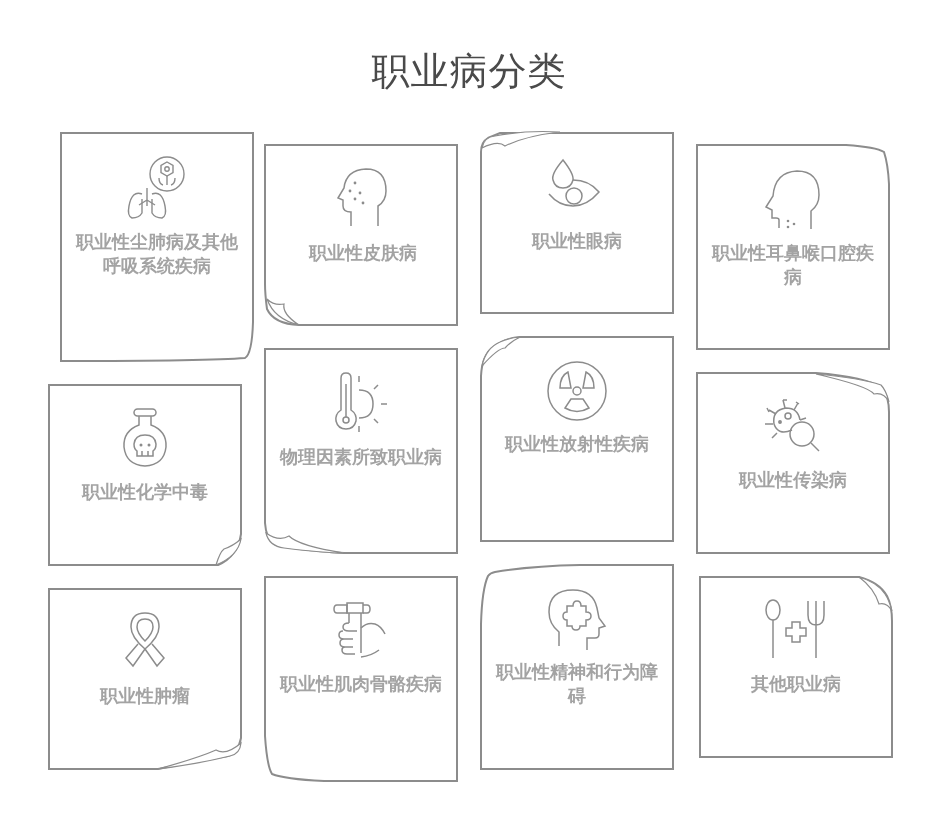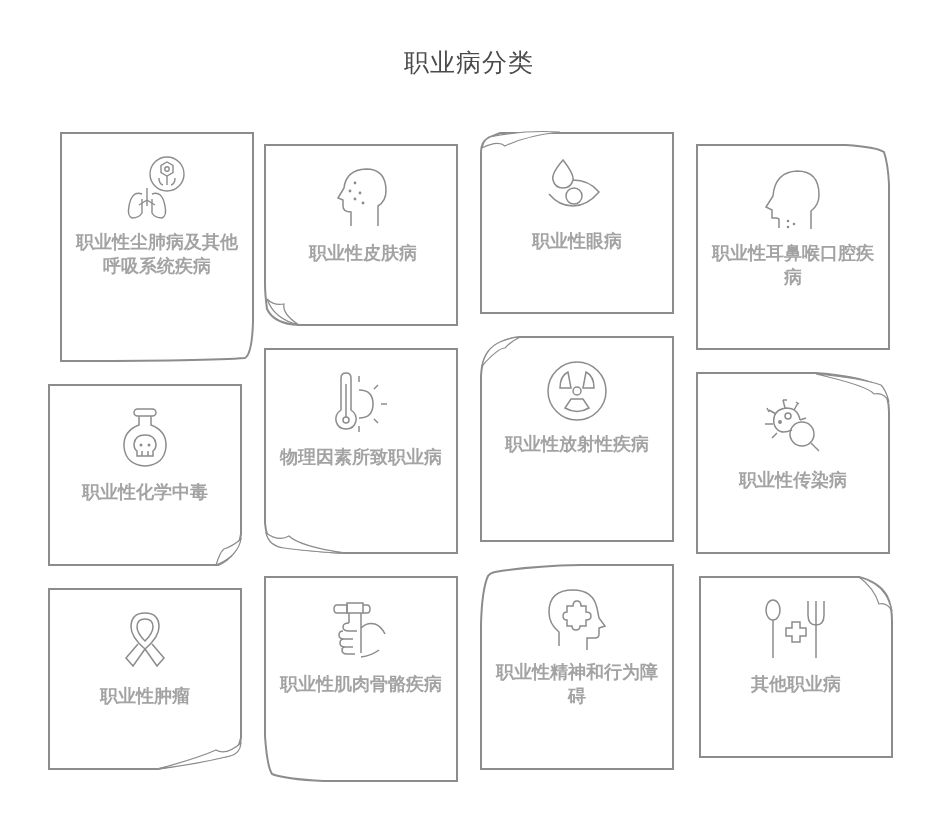--- a/index.html
+++ b/index.html
@@ -1,19 +1,19 @@
 <!DOCTYPE html>
 <html><head>
 <meta charset="utf-8">
 <style>
   html, body { margin: 0; padding: 0; background: #ffffff; }
   body { width: 938px; height: 823px; position: relative; overflow: hidden;
          font-family: "DejaVu Sans", "Liberation Sans", sans-serif; }
   .title { position: absolute; left: 0; top: 46px; width: 938px; text-align: center;
-           font-size: 25px; color: #4a4a4a; letter-spacing: 1px; }
+           font-size: 38px; color: #4a4a4a; letter-spacing: 1px; }
   .card { position: absolute; box-sizing: border-box; }
   .card svg.frame { position: absolute; left: 0; top: 0; overflow: visible; }
   .icon { position: absolute; left: 50%; transform: translateX(-50%); }
   .label { position: absolute; left: 12px; right: 12px; text-align: center;
            font-size: 18px; line-height: 24px; font-weight: bold; color: #a3a3a3; }
 </style>
 </head>
 <body>
 
 <div class="title">职业病分类</div>

